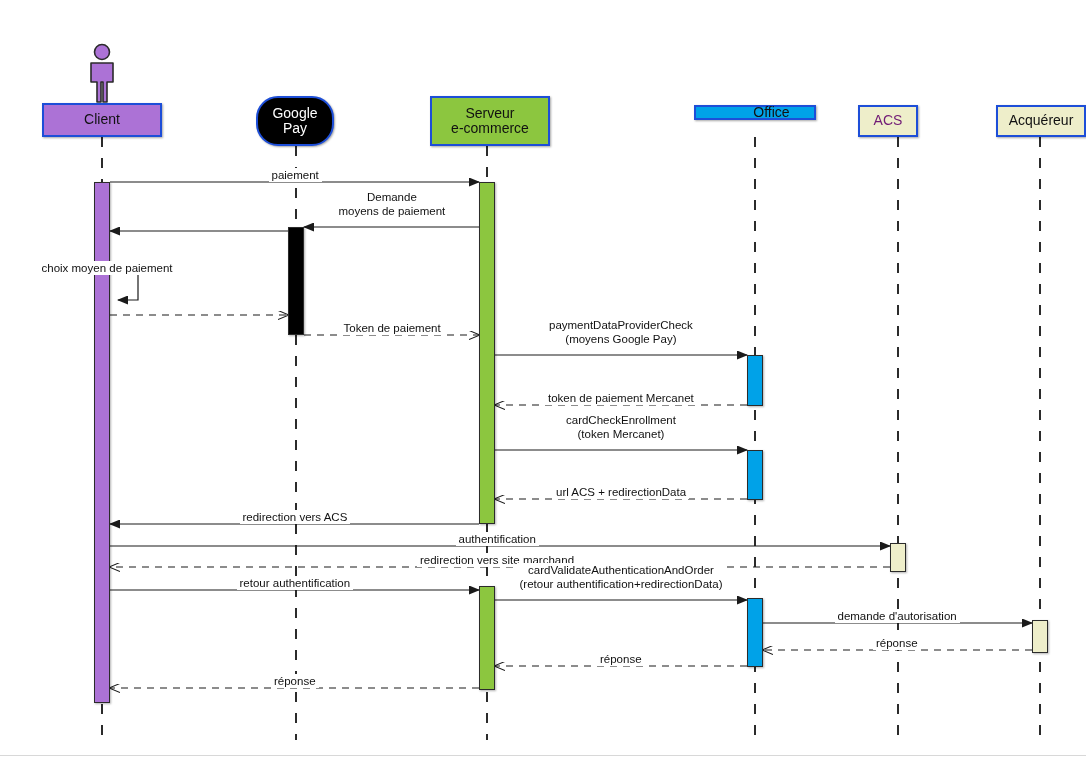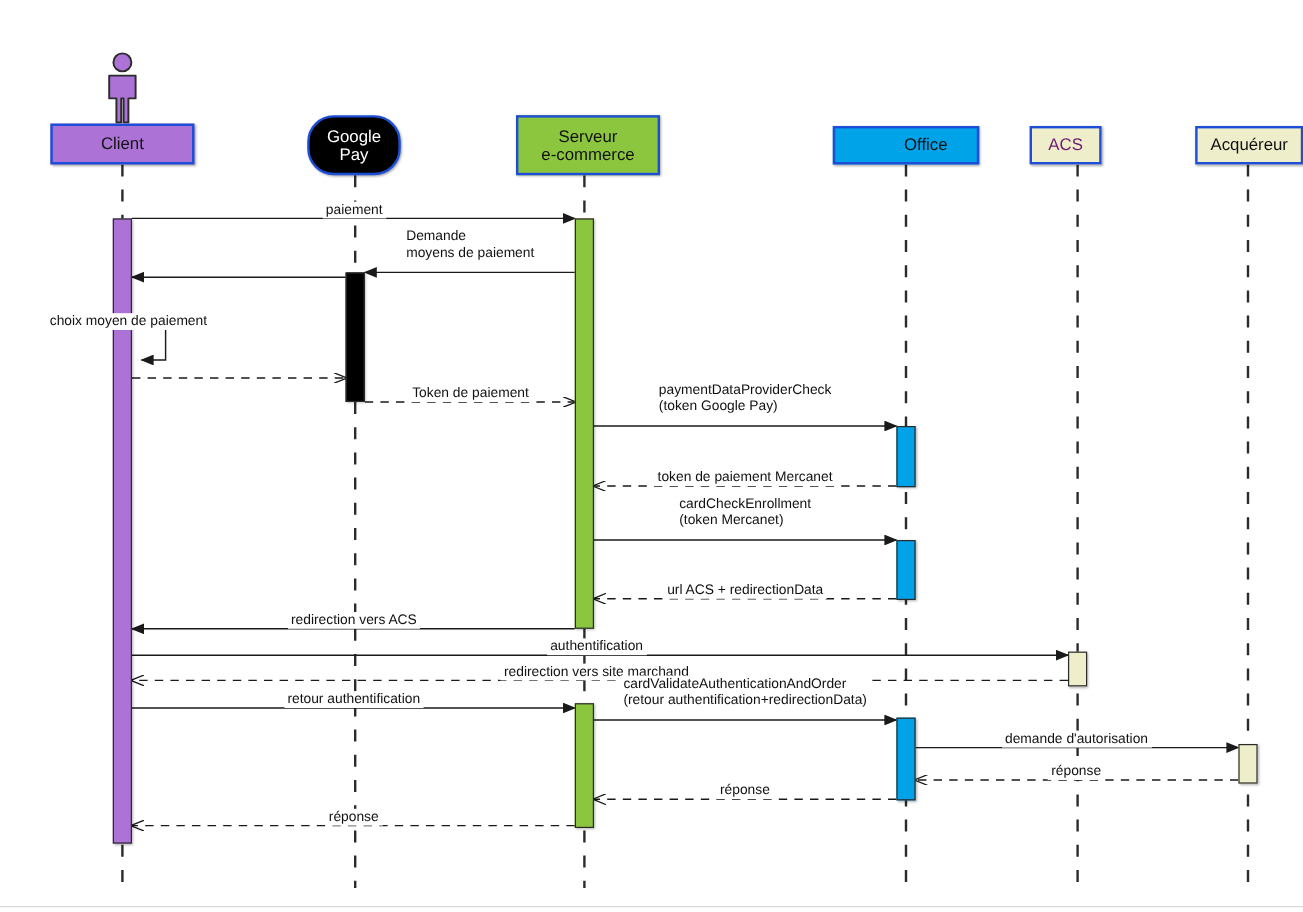--- a/index.html
+++ b/index.html
@@ -5,21 +5,21 @@
   html,body{margin:0;padding:0;background:#ffffff;}
   body{font-family:"Liberation Sans",sans-serif;}
   #canvas{position:relative;width:1086px;height:760px;background:#ffffff;overflow:hidden;}
   #canvas svg{position:absolute;left:0;top:0;}
   .hdr{position:absolute;box-sizing:border-box;border:2px solid #1d4ed8;display:flex;
        align-items:center;justify-content:center;text-align:center;line-height:1.1;
        font-size:14px;color:#111;box-shadow:1px 1px 2px rgba(0,0,0,.35);}
   .hdr.dark{color:#ffffff;border-radius:22px;}
   .act{position:absolute;box-sizing:border-box;border:1px solid #2b2b2b;
        box-shadow:1px 1px 2px rgba(0,0,0,.3);}
-  .msg{position:absolute;font-size:11.5px;color:#111;
+  .msg{position:absolute;font-size:11.5px;color:#111;text-align:center;
        line-height:1.25;white-space:pre;background:#ffffff;padding:0 3px;}
   .baseline{position:absolute;left:0;top:755px;width:1086px;height:1px;background:#d8d8d8;}
 </style>
 </head>
 <body>
 
 <div id="canvas">
   <svg id="svg-layer" width="1086" height="760">
     <defs>
       <marker id="ah-solid" markerWidth="11" markerHeight="9" refX="10" refY="4.5" orient="auto" markerUnits="userSpaceOnUse">
@@ -64,21 +64,21 @@
         <span style="white-space: pre;">Client</span>
       </div>
       <div class="hdr dark" style="left: 256px; top: 96px; width: 78px; height: 50px; background: rgb(0, 0, 0); color: rgb(255, 255, 255);">
         <span style="white-space: pre;">Google
 Pay</span>
       </div>
       <div class="hdr" style="left: 430px; top: 96px; width: 120px; height: 50px; background: rgb(140, 198, 63); color: rgb(17, 17, 17);">
         <span style="white-space: pre;">Serveur
 e-commerce</span>
       </div>
-      <div class="hdr" style="left: 694px; top: 105px; width: 122px; height: 32px; background: rgb(0, 162, 232); color: rgb(17, 17, 17); padding-left: 33px;">
+      <div class="hdr" style="left: 694px; top: 105px; width: 122px; height: 15px; background: rgb(0, 162, 232); color: rgb(17, 17, 17); padding-left: 33px;">
         <span style="white-space: pre;">Office</span>
       </div>
       <div class="hdr" style="left: 858px; top: 105px; width: 60px; height: 32px; background: rgb(238, 238, 202); color: #701a75;">
         <span style="white-space: pre;">ACS</span>
       </div>
       <div class="hdr" style="left: 996px; top: 105px; width: 90px; height: 32px; background: rgb(238, 238, 202); color: rgb(17, 17, 17);">
         <span style="white-space: pre;">Acquéreur</span>
       </div>
     </div>
   <div id="actors">
@@ -100,21 +100,21 @@
       <div class="act" style="left: 747px; top: 598px; width: 16px; height: 69px; background: rgb(0, 162, 232);"></div>
       <div class="act" style="left: 1032px; top: 620px; width: 16px; height: 33px; background: rgb(238, 238, 202);"></div>
     </div>
   <div id="labels">
       <div class="msg" style="left: 268.5px; top: 168px;">paiement</div>
       <div class="msg" style="left: 335.5px; top: 190px;">Demande
 moyens de paiement</div>
       <div class="msg" style="left: 38.5px; top: 261px;">choix moyen de paiement</div>
       <div class="msg" style="left: 340.5px; top: 321px;">Token de paiement</div>
       <div class="msg" style="left: 546px; top: 318px;">paymentDataProviderCheck
-(token Google Pay)</div>
+(moyens Google Pay)</div>
       <div class="msg" style="left: 545px; top: 391px;">token de paiement Mercanet</div>
       <div class="msg" style="left: 563px; top: 413px;">cardCheckEnrollment
 (token Mercanet)</div>
       <div class="msg" style="left: 553px; top: 485px;">url ACS + redirectionData</div>
       <div class="msg" style="left: 239.5px; top: 510px;">redirection vers ACS</div>
       <div class="msg" style="left: 455.5px; top: 532px;">authentification</div>
       <div class="msg" style="left: 417px; top: 553px;">redirection vers site marchand</div>
       <div class="msg" style="left: 236.5px; top: 576px;">retour authentification</div>
       <div class="msg" style="left: 516.5px; top: 563px;">cardValidateAuthenticationAndOrder
 (retour authentification+redirectionData)</div>

